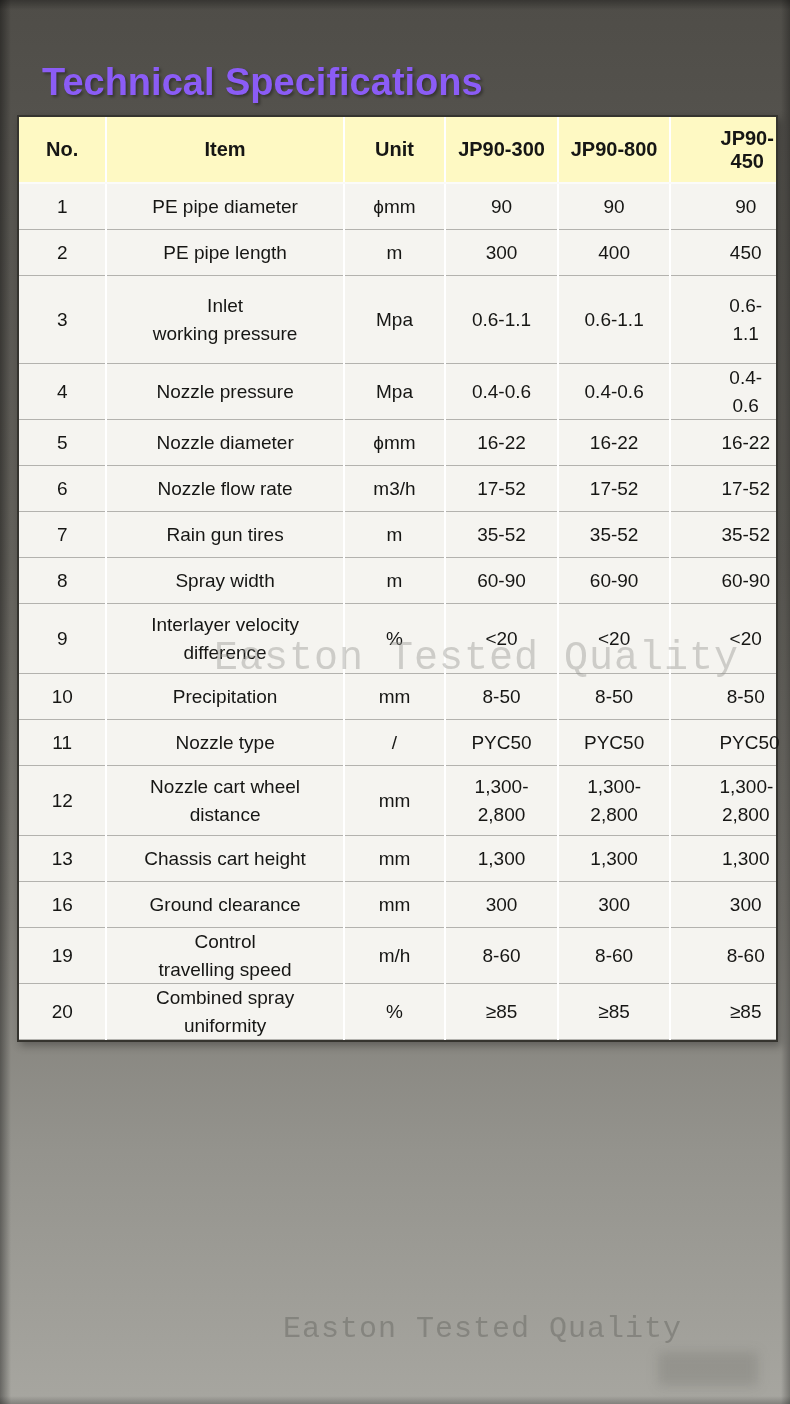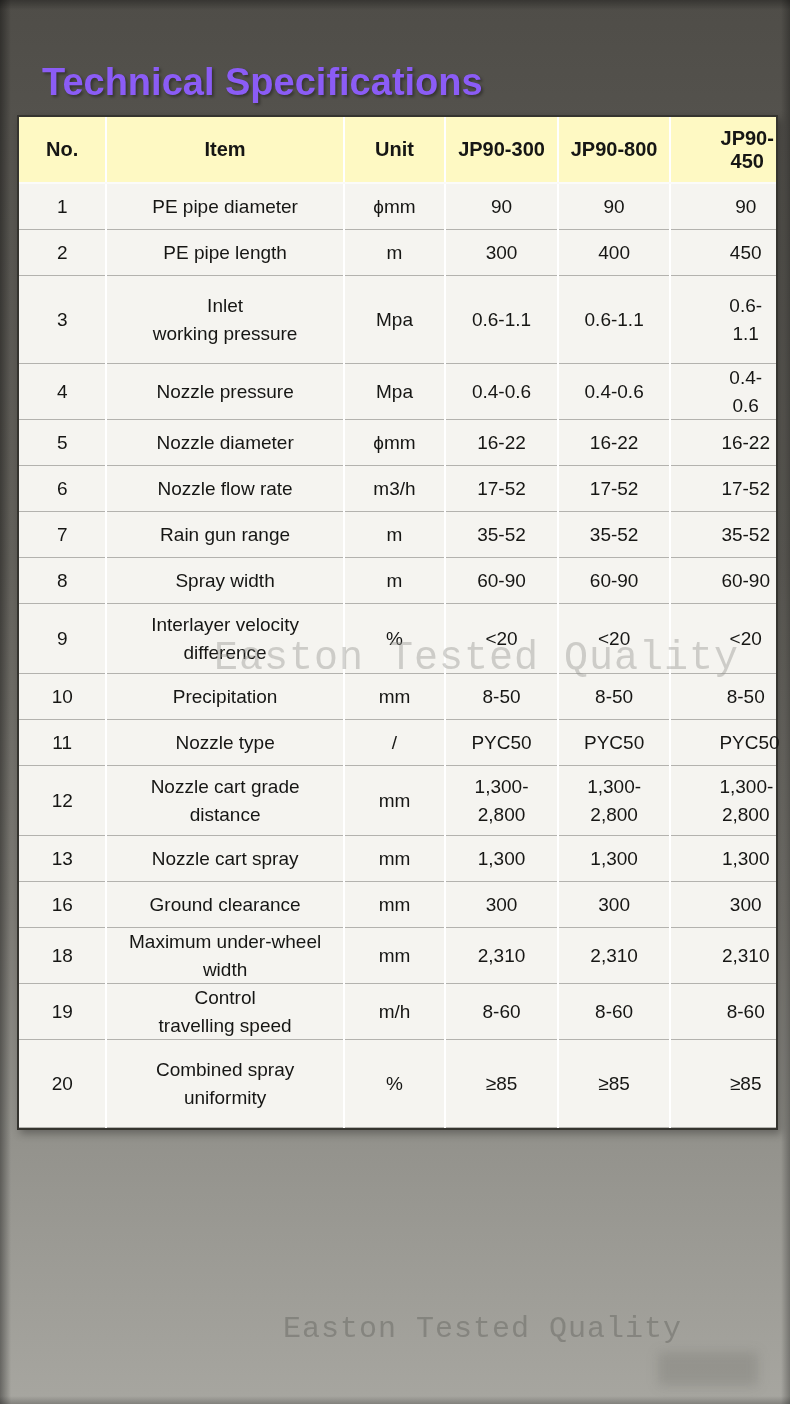--- a/index.html
+++ b/index.html
@@ -160,21 +160,21 @@
         <tr>
     <td>6</td>
     <td>Nozzle flow rate</td>
     <td>m3/h</td>
     <td>17-52</td>
     <td>17-52</td>
     <td>17-52</td>
   </tr>
         <tr>
     <td>7</td>
-    <td>Rain gun range</td>
+    <td>Rain gun tires</td>
     <td>m</td>
     <td>35-52</td>
     <td>35-52</td>
     <td>35-52</td>
   </tr>
         <tr>
     <td>8</td>
     <td>Spray width</td>
     <td>m</td>
     <td>60-90</td>
@@ -201,54 +201,45 @@
         <tr>
     <td>11</td>
     <td>Nozzle type</td>
     <td>/</td>
     <td>PYC50</td>
     <td>PYC50</td>
     <td>PYC50</td>
   </tr>
         <tr>
     <td>12</td>
-    <td>Nozzle cart grade
+    <td>Nozzle cart wheel
 distance</td>
     <td>mm</td>
     <td>1,300-
 2,800</td>
     <td>1,300-
 2,800</td>
     <td>1,300-
 2,800</td>
   </tr>
         <tr>
     <td>13</td>
-    <td>Nozzle cart spray</td>
+    <td>Chassis cart height</td>
     <td>mm</td>
     <td>1,300</td>
     <td>1,300</td>
     <td>1,300</td>
   </tr>
         <tr>
     <td>16</td>
     <td>Ground clearance</td>
     <td>mm</td>
     <td>300</td>
     <td>300</td>
     <td>300</td>
-  </tr>
-        <tr>
-    <td>18</td>
-    <td>Maximum under-wheel
-width</td>
-    <td>mm</td>
-    <td>2,310</td>
-    <td>2,310</td>
-    <td>2,310</td>
   </tr>
         <tr>
     <td>19</td>
     <td>Control
 travelling speed</td>
     <td>m/h</td>
     <td>8-60</td>
     <td>8-60</td>
     <td>8-60</td>
   </tr>

